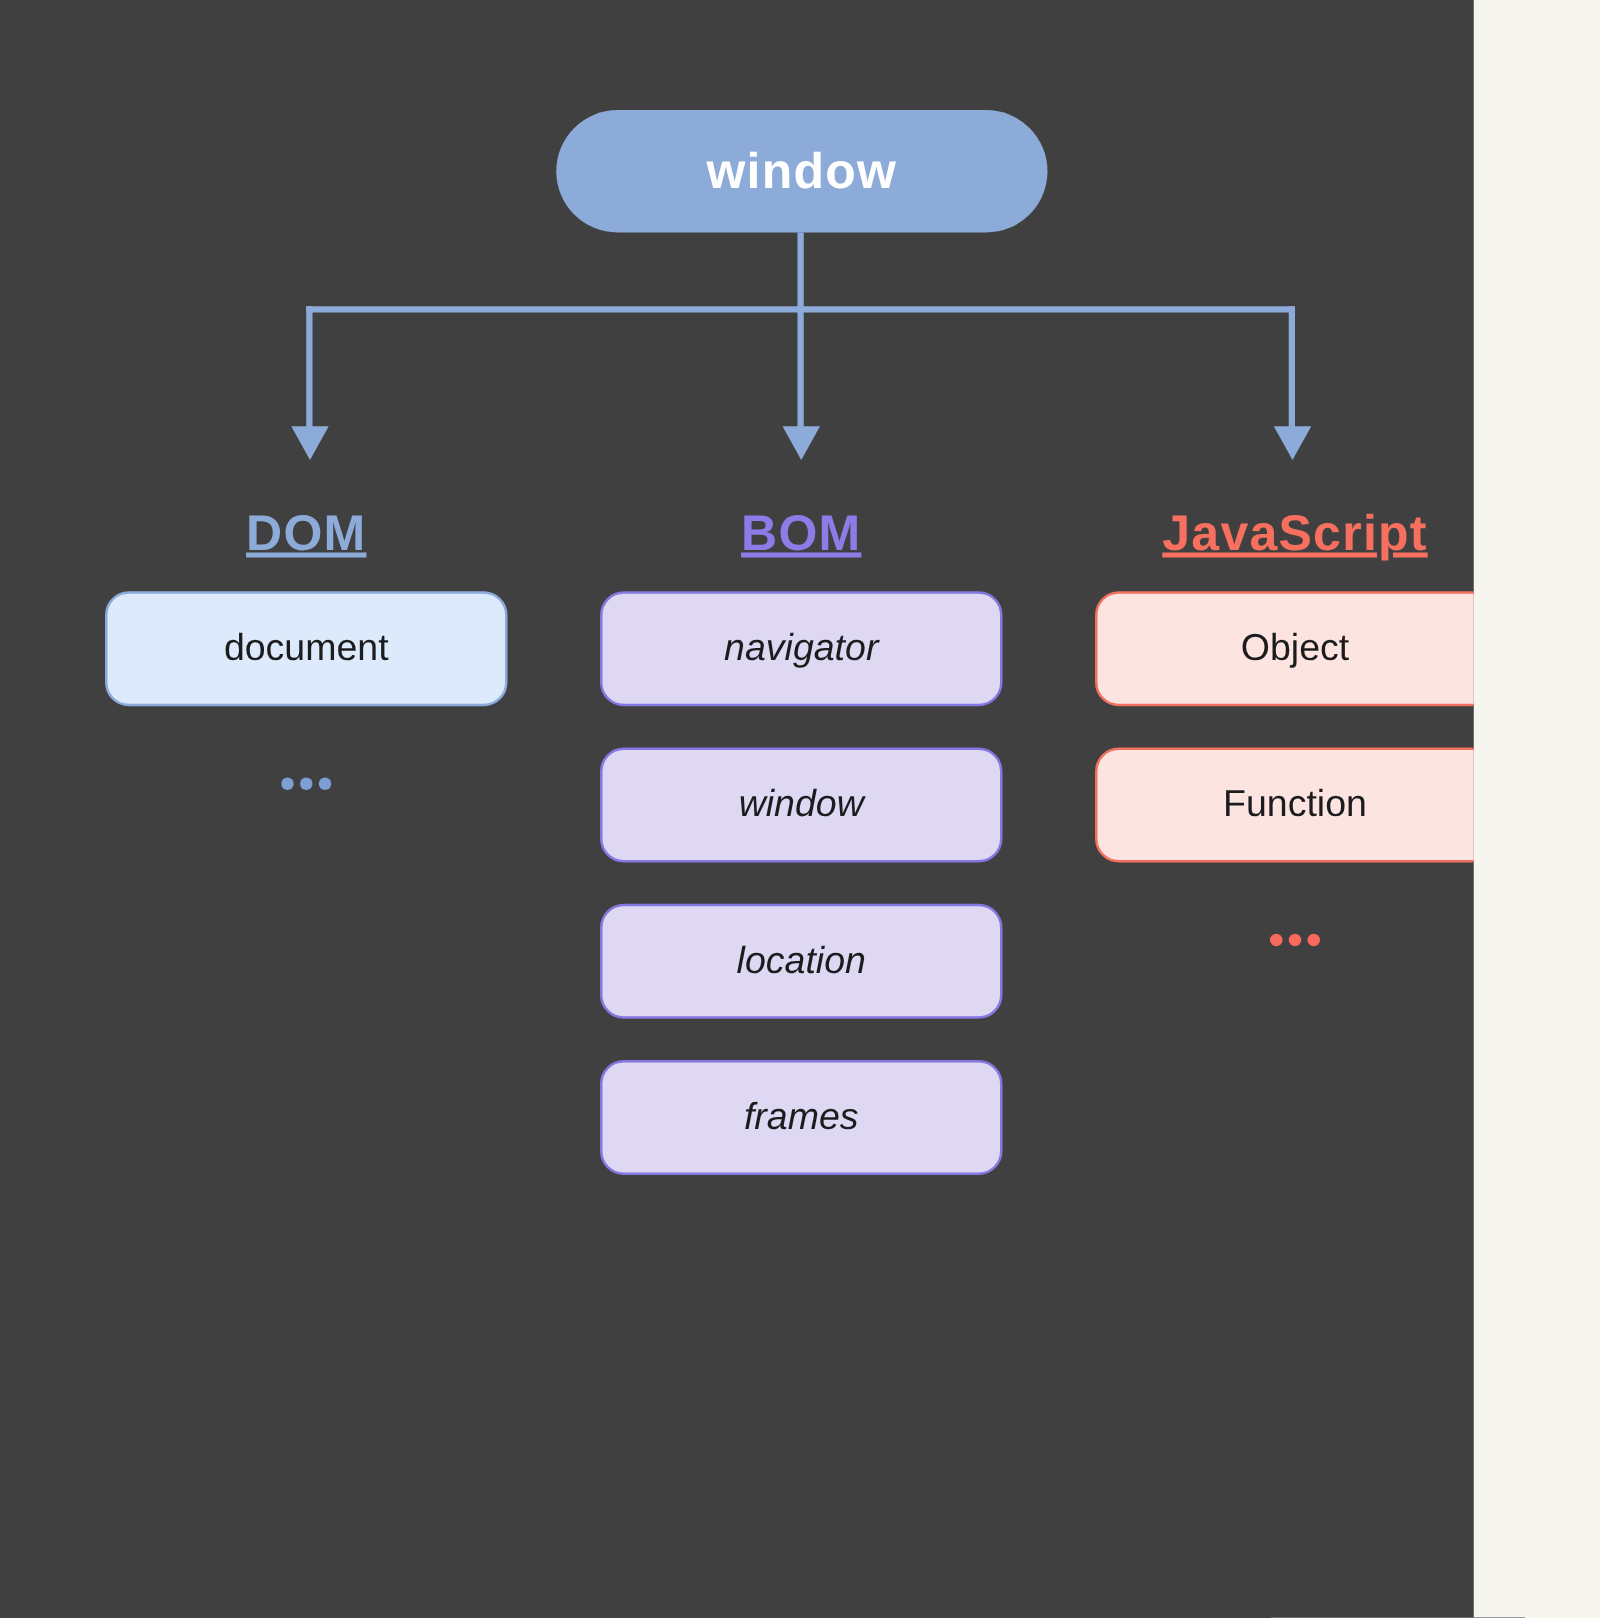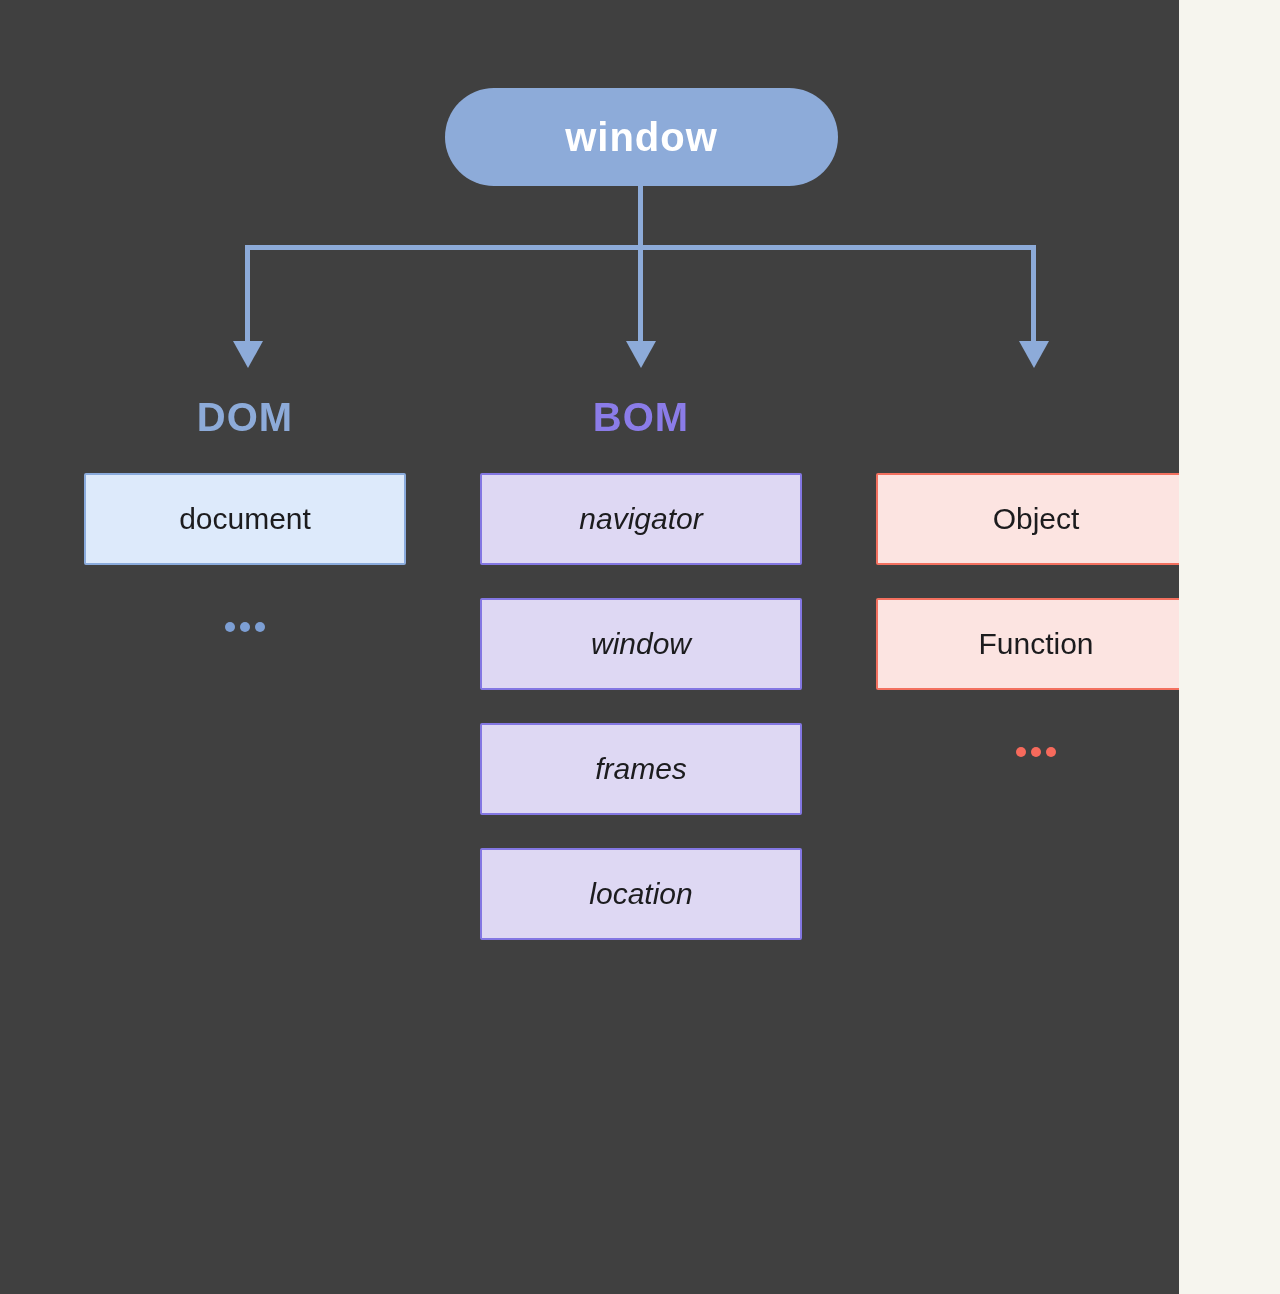--- a/index.html
+++ b/index.html
@@ -46,27 +46,28 @@
     border-right: 15px solid transparent;
     border-top: 27px solid #8dabd9;
   }
   .head-left  { left: 233px;  top: 341px; }
   .head-mid   { left: 626px;  top: 341px; }
   .head-right { left: 1019px; top: 341px; }
 
   
   .col-header {
     position: absolute;
-    top: 394px;
+    top: 404px;
     height: 46px;
     line-height: 46px;
     text-align: center;
     font-size: 40px;
     font-weight: 700;
     letter-spacing: 1px;
+    text-decoration: underline;
   }
   .header-dom { left: 84px;  width: 322px; color: #8dabd9; }
   .header-bom { left: 480px; width: 322px; color: #8b7ce8; }
   .header-js  { left: 876px; width: 320px; color: #f7705f; }
 
   
   .col {
     position: absolute;
     top: 473px;
     display: flex;
@@ -74,21 +75,21 @@
     gap: 33px;
     align-items: center;
   }
   .col-dom { left: 84px;  width: 322px; }
   .col-bom { left: 480px; width: 322px; }
   .col-js  { left: 876px; width: 320px; }
 
   .node-box {
     width: 100%;
     height: 92px;
-    border-radius: 2px;
+    border-radius: 19px;
     border: 2px solid;
     display: flex; align-items: center; justify-content: center;
     font-size: 30px;
     color: #1c1c1e;
   }
   .box-dom { background: #ddeafb; border-color: #8aabdc; }
   .box-bom { background: #ded8f3; border-color: #8377e2; font-style: italic; }
   .box-js  { background: #fce4e1; border-color: #f3705f; }
 
   .ellipsis {
@@ -117,44 +118,45 @@
   <div class="conn hbar"></div>
   <div class="conn shaft-left"></div>
   <div class="conn shaft-mid"></div>
   <div class="conn shaft-right"></div>
   <div class="arrow-head head-left"></div>
   <div class="arrow-head head-mid"></div>
   <div class="arrow-head head-right"></div>
 
   <div class="col-header header-dom">DOM</div>
   <div class="col-header header-bom">BOM</div>
+  <div class="col-header header-js">JavaScript</div>
 
   <div class="col col-dom">
     <div class="node-box box-dom">
       <span>document</span>
     </div>
     <div class="ellipsis">
       <span class="dot dot-blue"></span>
       <span class="dot dot-blue"></span>
       <span class="dot dot-blue"></span>
     </div>
   </div>
 
   <div class="col col-bom">
     <div class="node-box box-bom">
       <span>navigator</span>
     </div>
     <div class="node-box box-bom">
       <span>window</span>
     </div>
     <div class="node-box box-bom">
-      <span>frames</span>
+      <span>location</span>
     </div>
     <div class="node-box box-bom">
-      <span>location</span>
+      <span>frames</span>
     </div>
   </div>
 
   <div class="col col-js">
     <div class="node-box box-js">
       <span>Object</span>
     </div>
     <div class="node-box box-js">
       <span>Function</span>
     </div>

